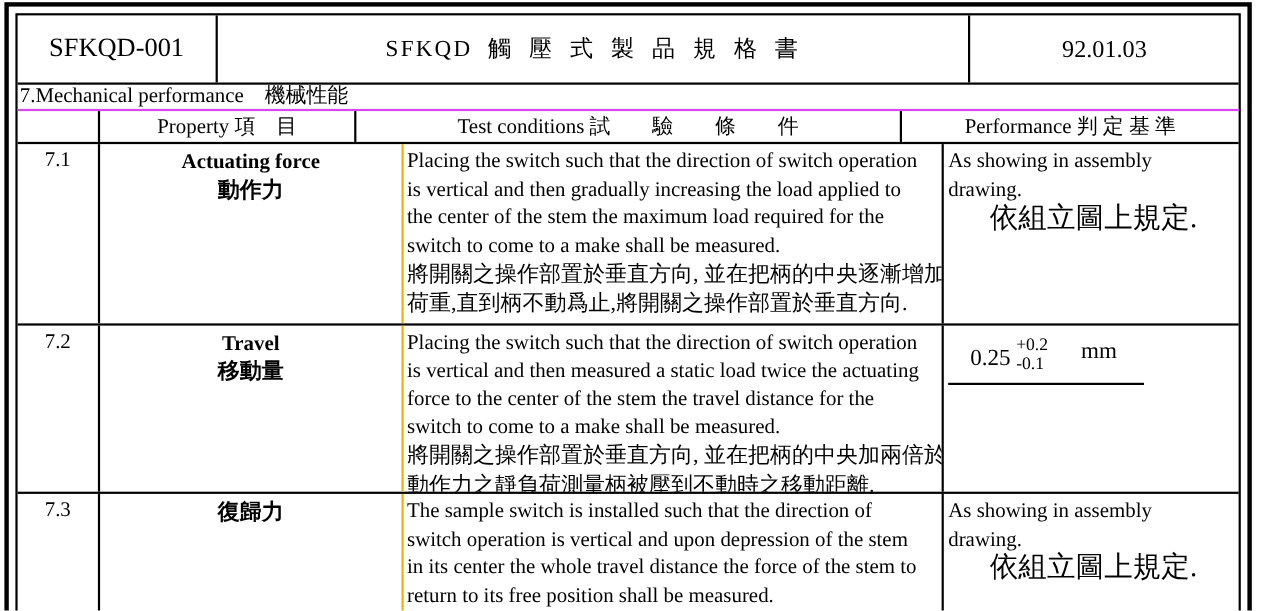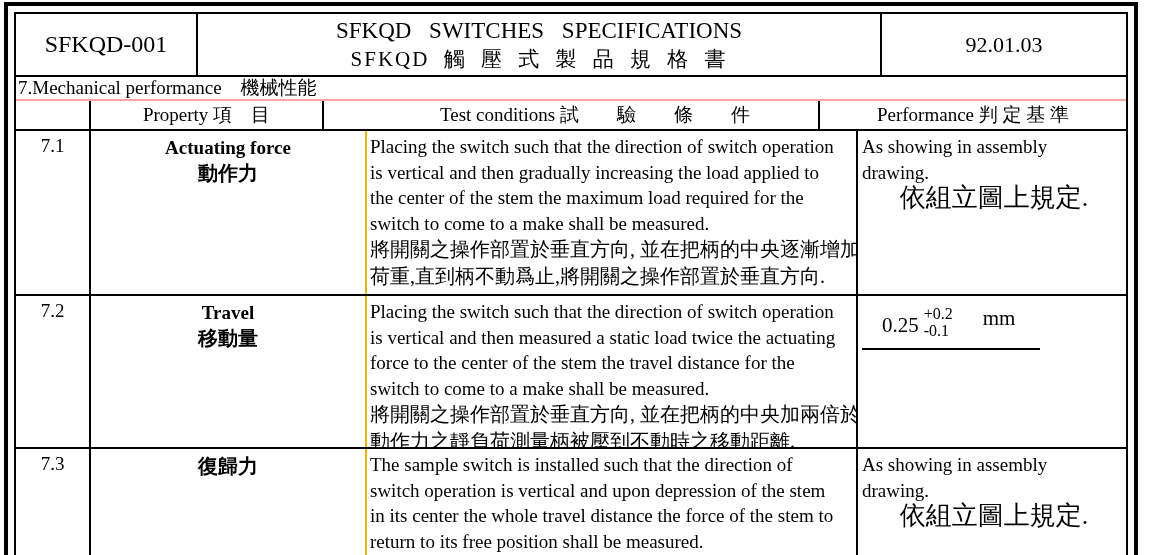--- a/index.html
+++ b/index.html
@@ -53,21 +53,21 @@
   .cell-date {
     width: 244px;
     border-left: 2px solid #000;
     display: flex; align-items: center; justify-content: center;
     font-size: 22px;
   }
   
   .section-row {
     height: 22px;
     flex: 0 0 auto;
-    border-bottom: 2px solid #fca5a5;
+    border-bottom: 2px solid #d946ef;
     font-size: 19px;
     line-height: 22px;
     padding-left: 2px;
     white-space: pre-wrap;
   }
   
   .grid { flex: 1; display: flex; flex-direction: column; }
   .grid-head {
     display: flex;
     height: 28px;
@@ -75,21 +75,21 @@
     border-bottom: 2px solid #000;
     font-size: 19px;
   }
   .gh {
     display: flex; align-items: center; justify-content: center;
     white-space: pre;
     box-sizing: border-box;
   }
   .col-no   { width: 75px;  border-right: 2px solid #000; }
   .col-prop { width: 233px; border-right: 2px solid #000; }
-  .col-test { width: 448px; border-right: 2px solid #000; margin-left: 48px; }
+  .col-test { width: 496px; border-right: 2px solid #000; }
   .col-perf { flex: 1; }
   .trow {
     display: flex;
     flex: 0 0 auto;
     border-bottom: 2px solid #000;
   }
   .row-1 { height: 163px; }
   .row-2 { height: 151px; }
   .row-3 { height: 180px; border-bottom: none; }
   .cell { box-sizing: border-box; overflow: hidden; }
@@ -121,21 +121,20 @@
 </style>
 </head>
 <body>
 
 <div class="frame-outer">
   <div class="frame-inner">
 
     <div class="header-band">
       <div class="cell-docnum">SFKQD-001</div>
       <div class="cell-title">
-        <div class="title-en">SFKQD SWITCHES SPECIFICATIONS</div>
         <div class="title-zh">SFKQD 觸 壓 式 製 品 規 格 書</div>
       </div>
       <div class="cell-date">92.01.03</div>
     </div>
 
     <div class="section-row">7.Mechanical performance　機械性能</div>
 
     <div class="grid">
 
       <div class="grid-head">

